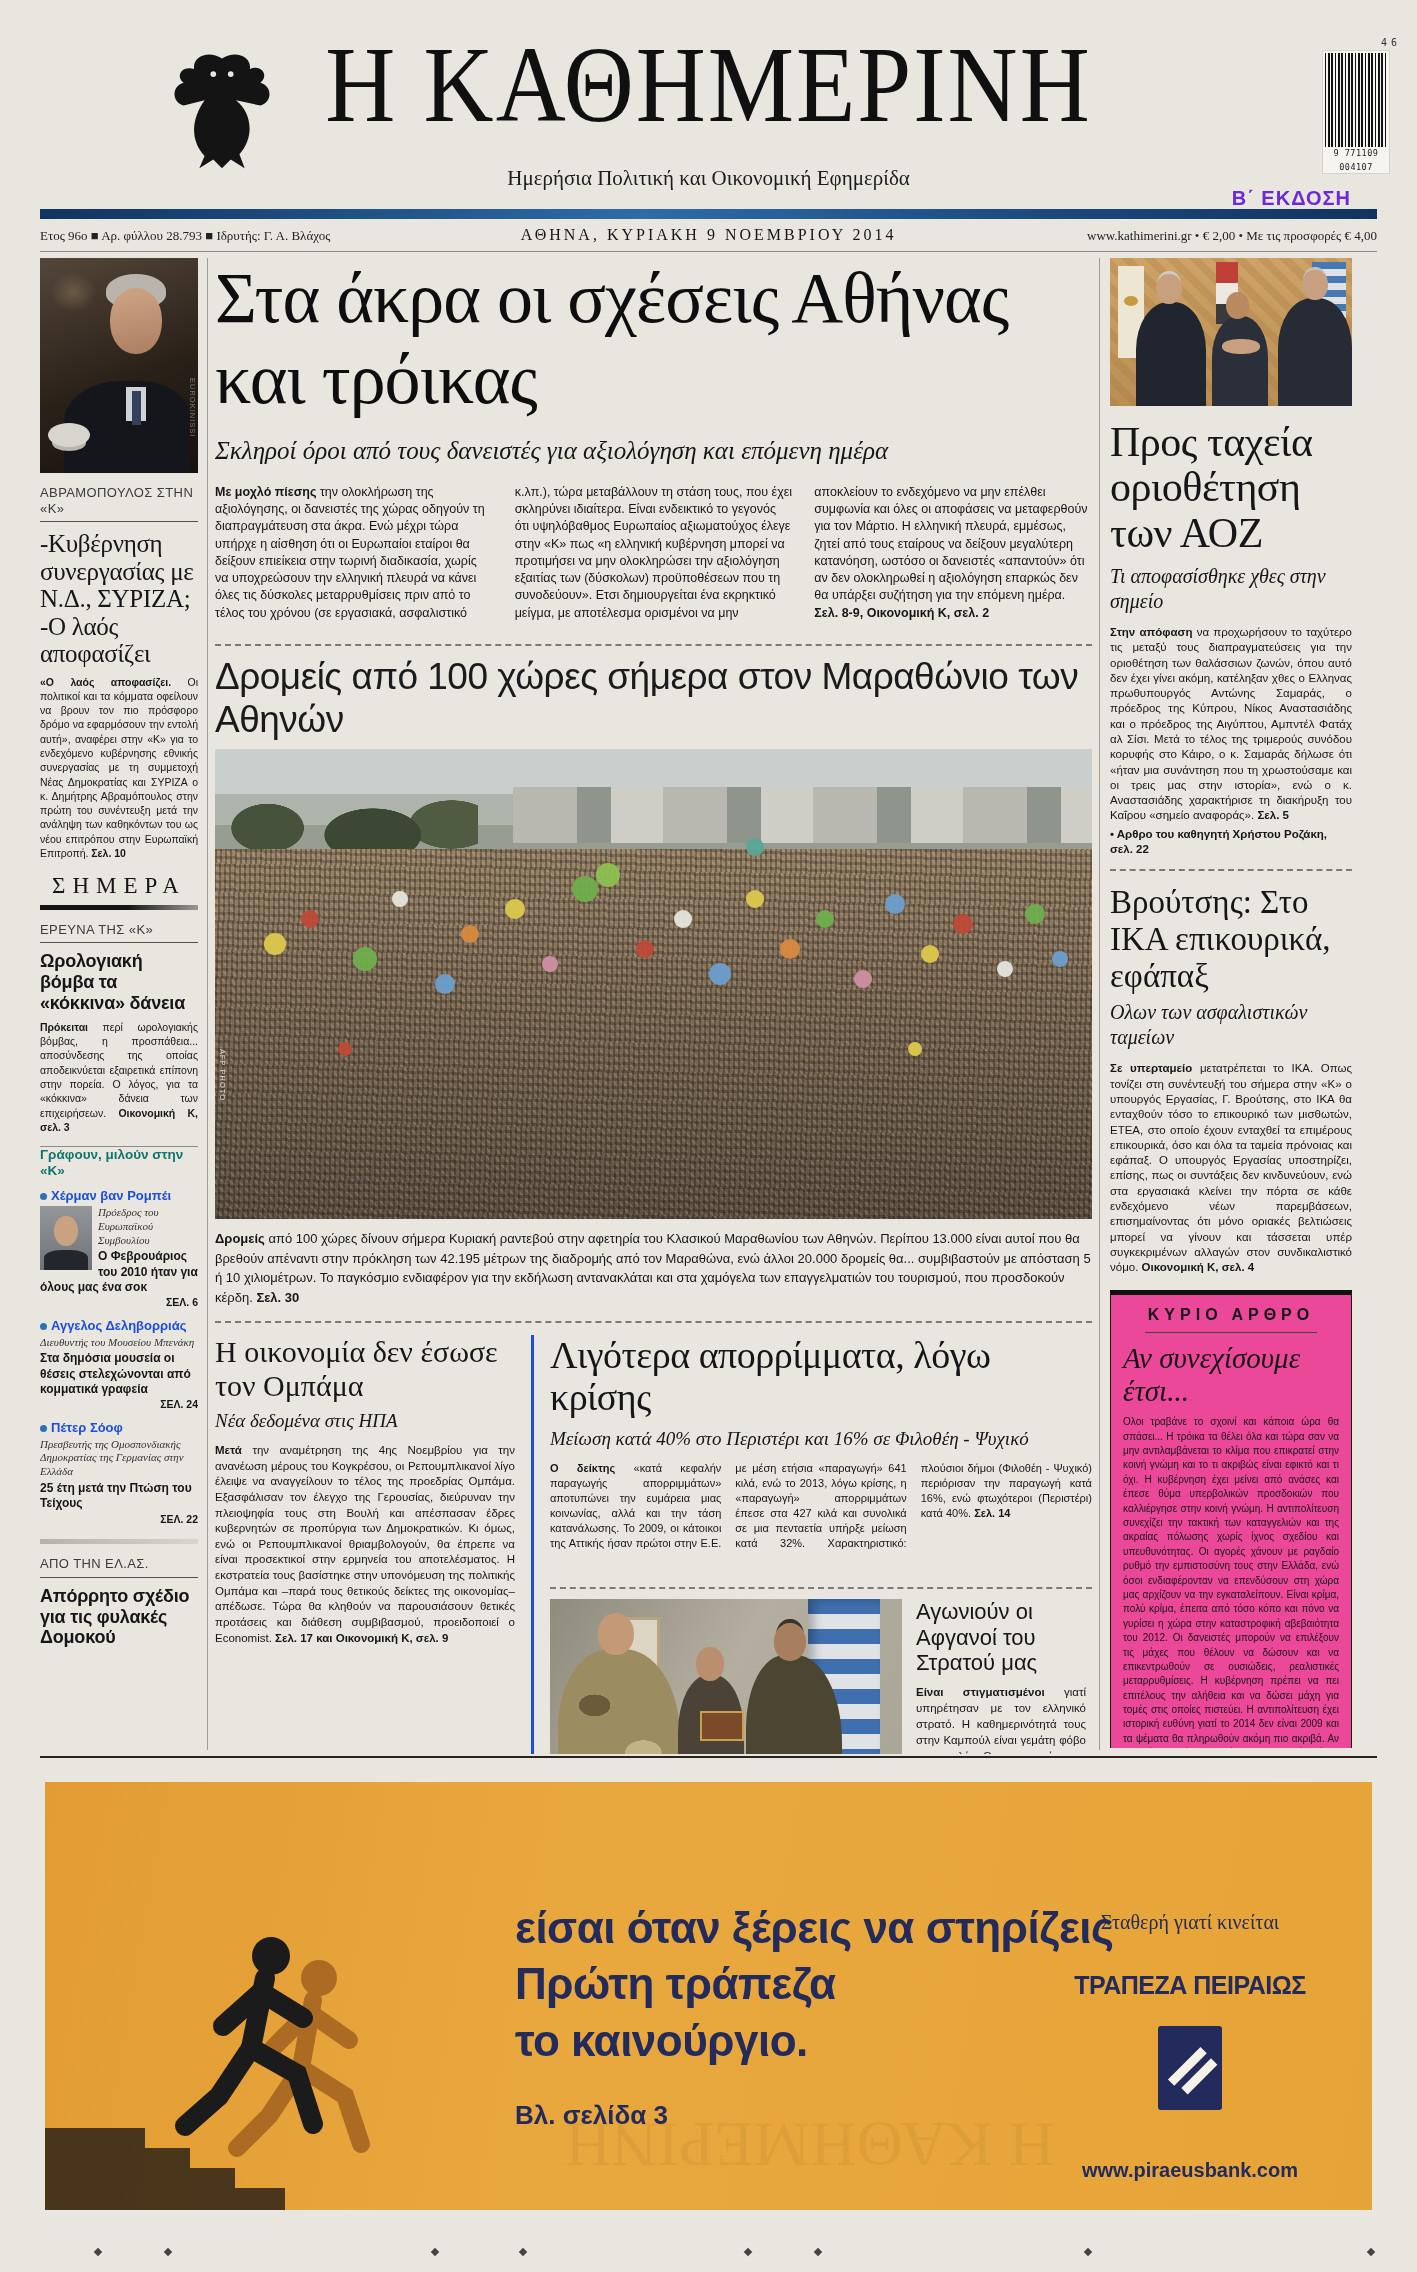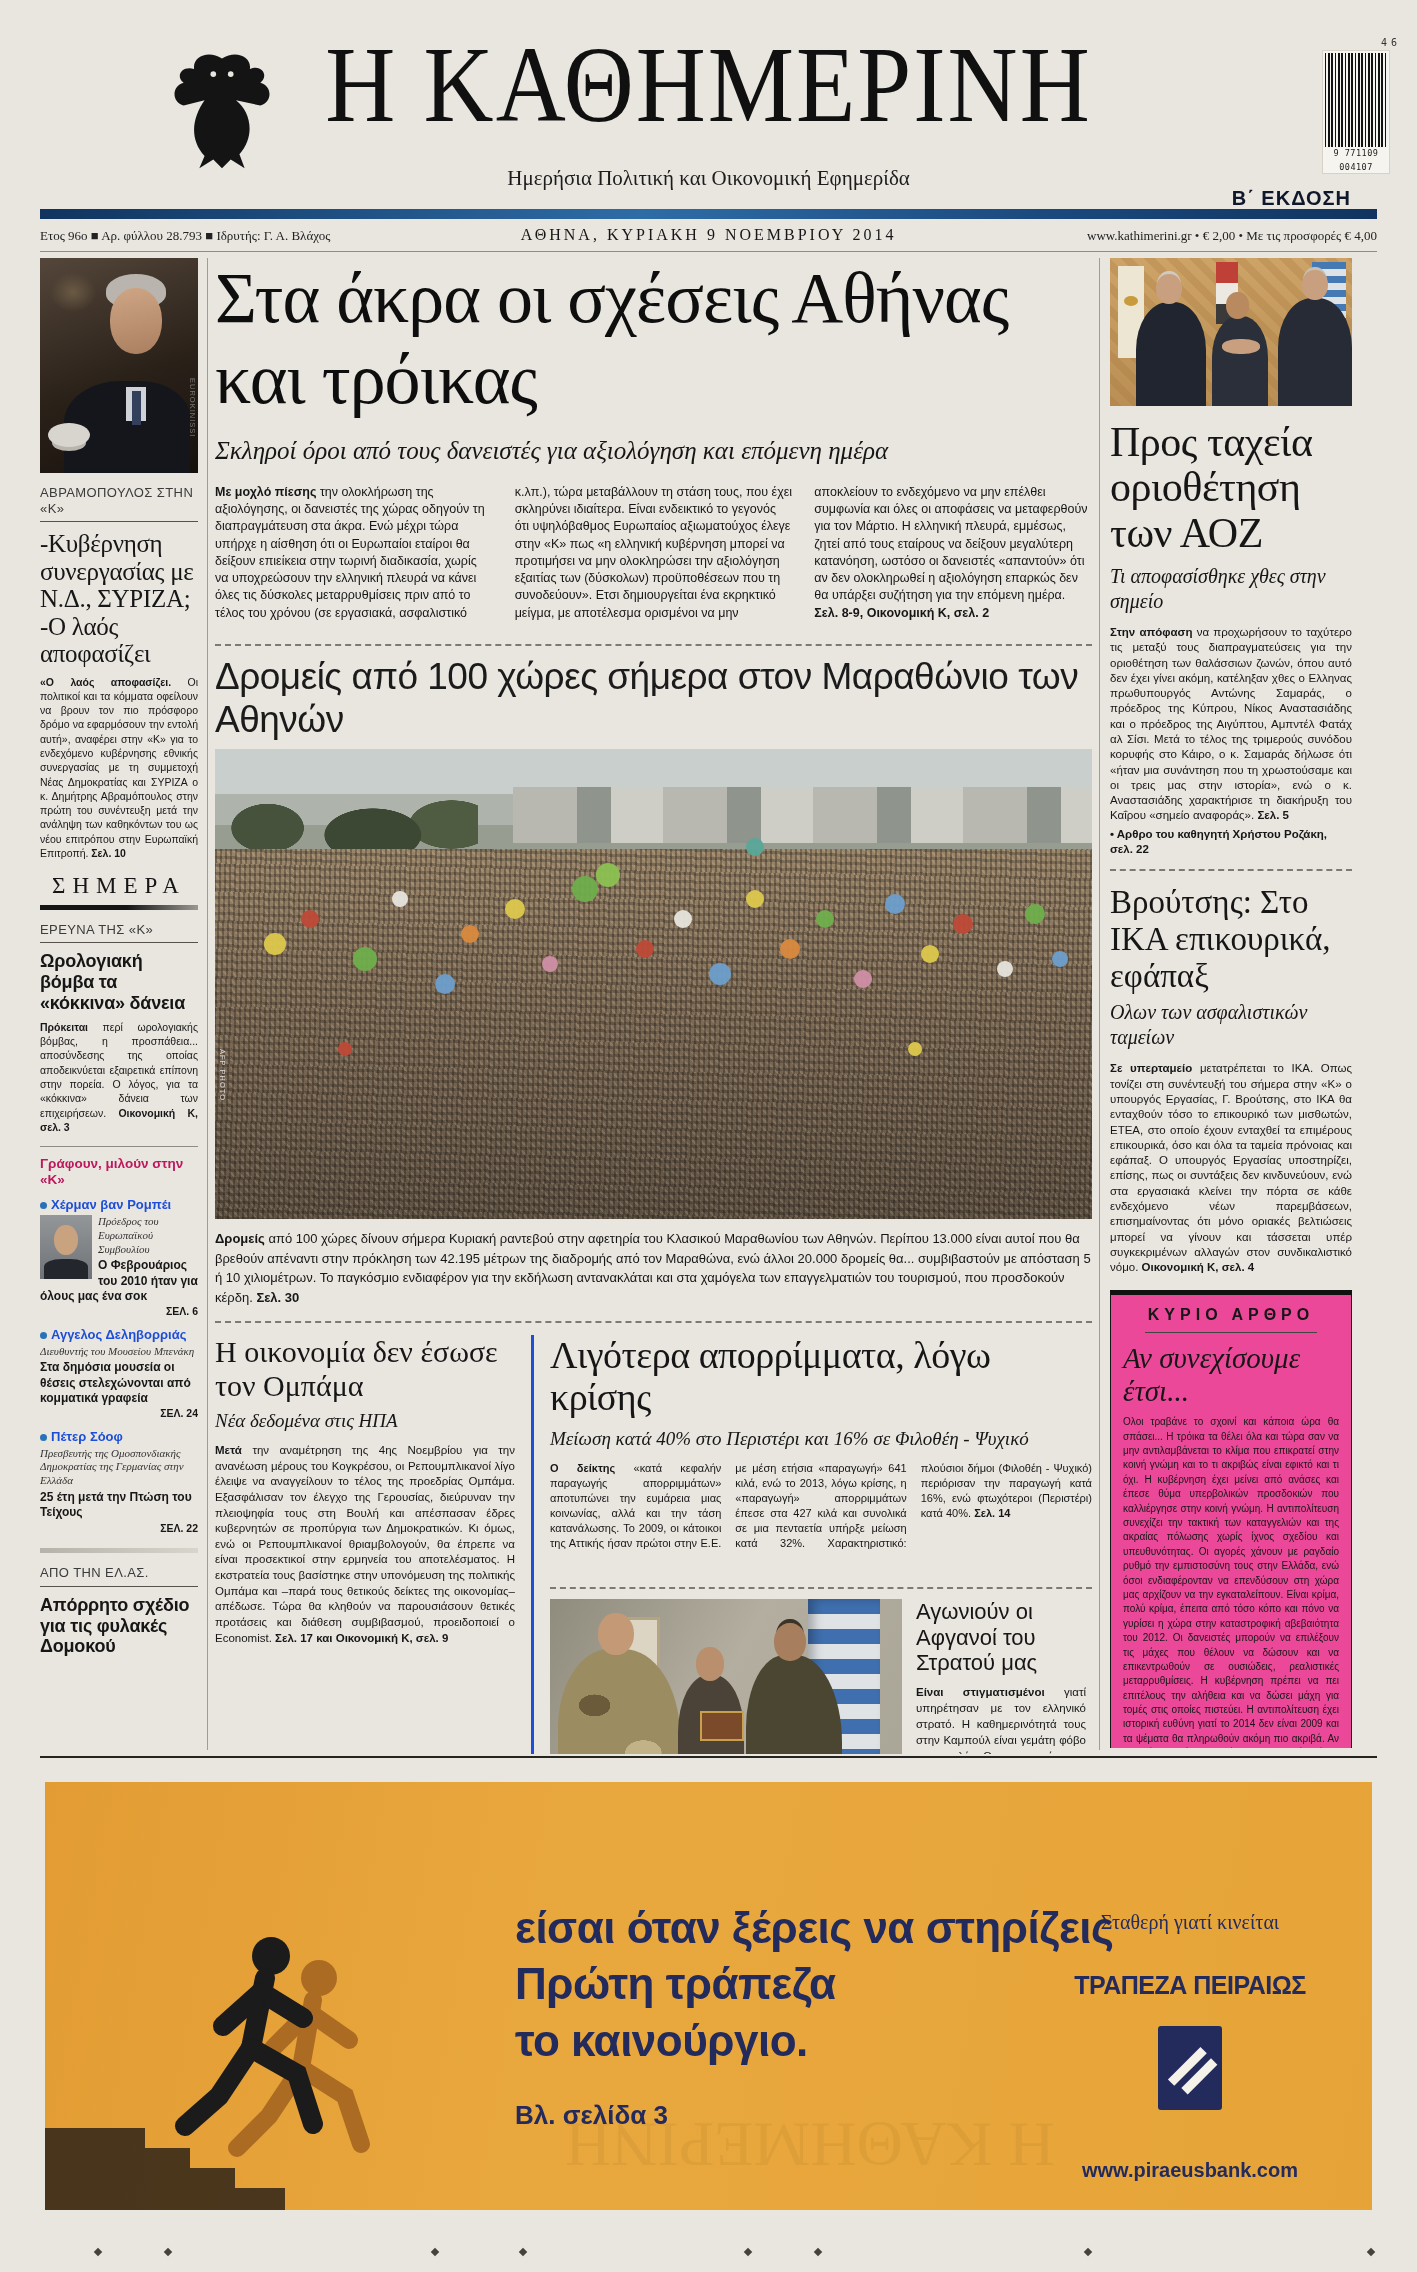--- a/index.html
+++ b/index.html
@@ -4,21 +4,21 @@
 <style>
   html,body{margin:0;padding:0;background:#cfcdc8}
   #page{position:relative;width:1417px;height:2272px;margin:0 auto;background:#e9e6e0;overflow:hidden;color:#161616;font-family:"Liberation Sans",sans-serif}
   .abs{position:absolute}
   .serif{font-family:"Liberation Serif",serif}
   .jus{text-align:justify}
   .b{font-weight:bold}
   
   .masthead-title{left:0;right:0;top:30px;text-align:center;font:400 97px/1.05 "Liberation Serif",serif;letter-spacing:2px;transform:scaleY(1.12);transform-origin:50% 20%;color:#101010}
   .masthead-sub{left:0;right:0;top:166px;text-align:center;font:400 21px/1.2 "Liberation Serif",serif;color:#1c1c1c}
-  .edition{right:66px;top:188px;font:bold 20px/1 "Liberation Sans",sans-serif;color:#0f172a;letter-spacing:1px}
+  .edition{right:66px;top:188px;font:bold 20px/1 "Liberation Sans",sans-serif;color:#6d28d9;letter-spacing:1px}
   .barcode-box{left:1322px;top:50px;width:62px;height:118px;background:#f6f4ee;border:1px solid #d6d2c8;padding:2px}
   .barcode-bars{height:94px;background:repeating-linear-gradient(90deg,#111 0 1px,transparent 1px 3px,#111 3px 5px,transparent 5px 6px,#111 6px 8px,transparent 8px 10px)}
   .barcode-num{font:8.5px/1.6 "DejaVu Sans Mono",monospace;text-align:center;letter-spacing:.5px;color:#222}
   .barcode-corner{right:16px;top:38px;font:10px/1 "DejaVu Sans Mono",monospace;letter-spacing:4px;color:#333}
   .blue-bar{left:40px;top:209px;width:1337px;height:10px;background:linear-gradient(90deg,#10345f,#2e6ca6 45%,#1b497e 75%,#10345f)}
   .dateline{left:40px;top:224px;width:1337px;display:flex;justify-content:space-between;align-items:baseline}
   .dateline .dl{font:13px/1.4 "Liberation Serif",serif;color:#222}
   .dateline .dc{font:16px/1.4 "Liberation Serif",serif;letter-spacing:3px}
   .rule{background:#8f8c85;height:1px}
   .vdiv{width:1px;background:#a09d96}
@@ -35,21 +35,21 @@
   .ll-shirt{position:absolute;left:86px;bottom:52px;width:20px;height:34px;background:#cfd2d6}
   .ll-tie{position:absolute;left:92px;bottom:48px;width:9px;height:34px;background:#32405c}
   .ll-cup{position:absolute;left:8px;bottom:26px;width:42px;height:24px;border-radius:50%;background:#d8d5cf;box-shadow:0 8px 0 -4px #b9b5ad}
   .ll-head{font:400 25px/1.1 "Liberation Serif",serif;letter-spacing:-.3px;margin-top:8px}
   .ll-body{font:10.5px/1.36 "Liberation Sans",sans-serif;margin-top:7px}
   .simera-title{font:400 23px/1.2 "Liberation Serif",serif;text-align:center;letter-spacing:7px;margin-top:12px}
   .simera-bar{height:5px;margin-top:5px;background:linear-gradient(90deg,#151515 55%,#9b9892)}
   .s-kick{margin-top:12px}
   .s-head{font:bold 18px/1.16 "Liberation Sans",sans-serif;margin-top:8px;letter-spacing:-.2px}
   .s-body{font:10.5px/1.36 "Liberation Sans",sans-serif;margin-top:6px}
-  .grafoun{font:bold 13.5px/1.2 "Liberation Sans",sans-serif;color:#be185d;margin-top:12px;padding-top:9px;border-top:1px solid #8f8c85}
+  .grafoun{font:bold 13.5px/1.2 "Liberation Sans",sans-serif;color:#0f766e;margin-top:12px;border-top:1px solid #8f8c85}
   .contrib{margin-top:9px}
   .c-name{font:bold 13px/1.2 "Liberation Sans",sans-serif;color:#1d4ed8}
   .c-dot{display:inline-block;width:7px;height:7px;border-radius:50%;background:#2a72b8;margin-right:4px}
   .c-role{font:italic 11px/1.25 "Liberation Serif",serif;color:#333;margin-top:2px}
   .c-quote{font:bold 12px/1.28 "Liberation Sans",sans-serif;margin-top:2px}
   .c-page{font:bold 10.5px/1.2 "Liberation Sans",sans-serif;text-align:right;margin-top:1px}
   .c-photo{float:left;width:52px;height:64px;margin:2px 6px 2px 0;background:linear-gradient(#94979a,#6f7276);position:relative;overflow:hidden}
   .c-photo .f{position:absolute;left:14px;top:10px;width:24px;height:30px;border-radius:48%;background:#c9a27f}
   .c-photo .s{position:absolute;left:4px;bottom:0;width:44px;height:20px;border-radius:40% 40% 0 0;background:#23262c}
   .gray-div{height:5px;margin-top:14px;background:linear-gradient(90deg,#b5b2aa,#d8d5cd)}

